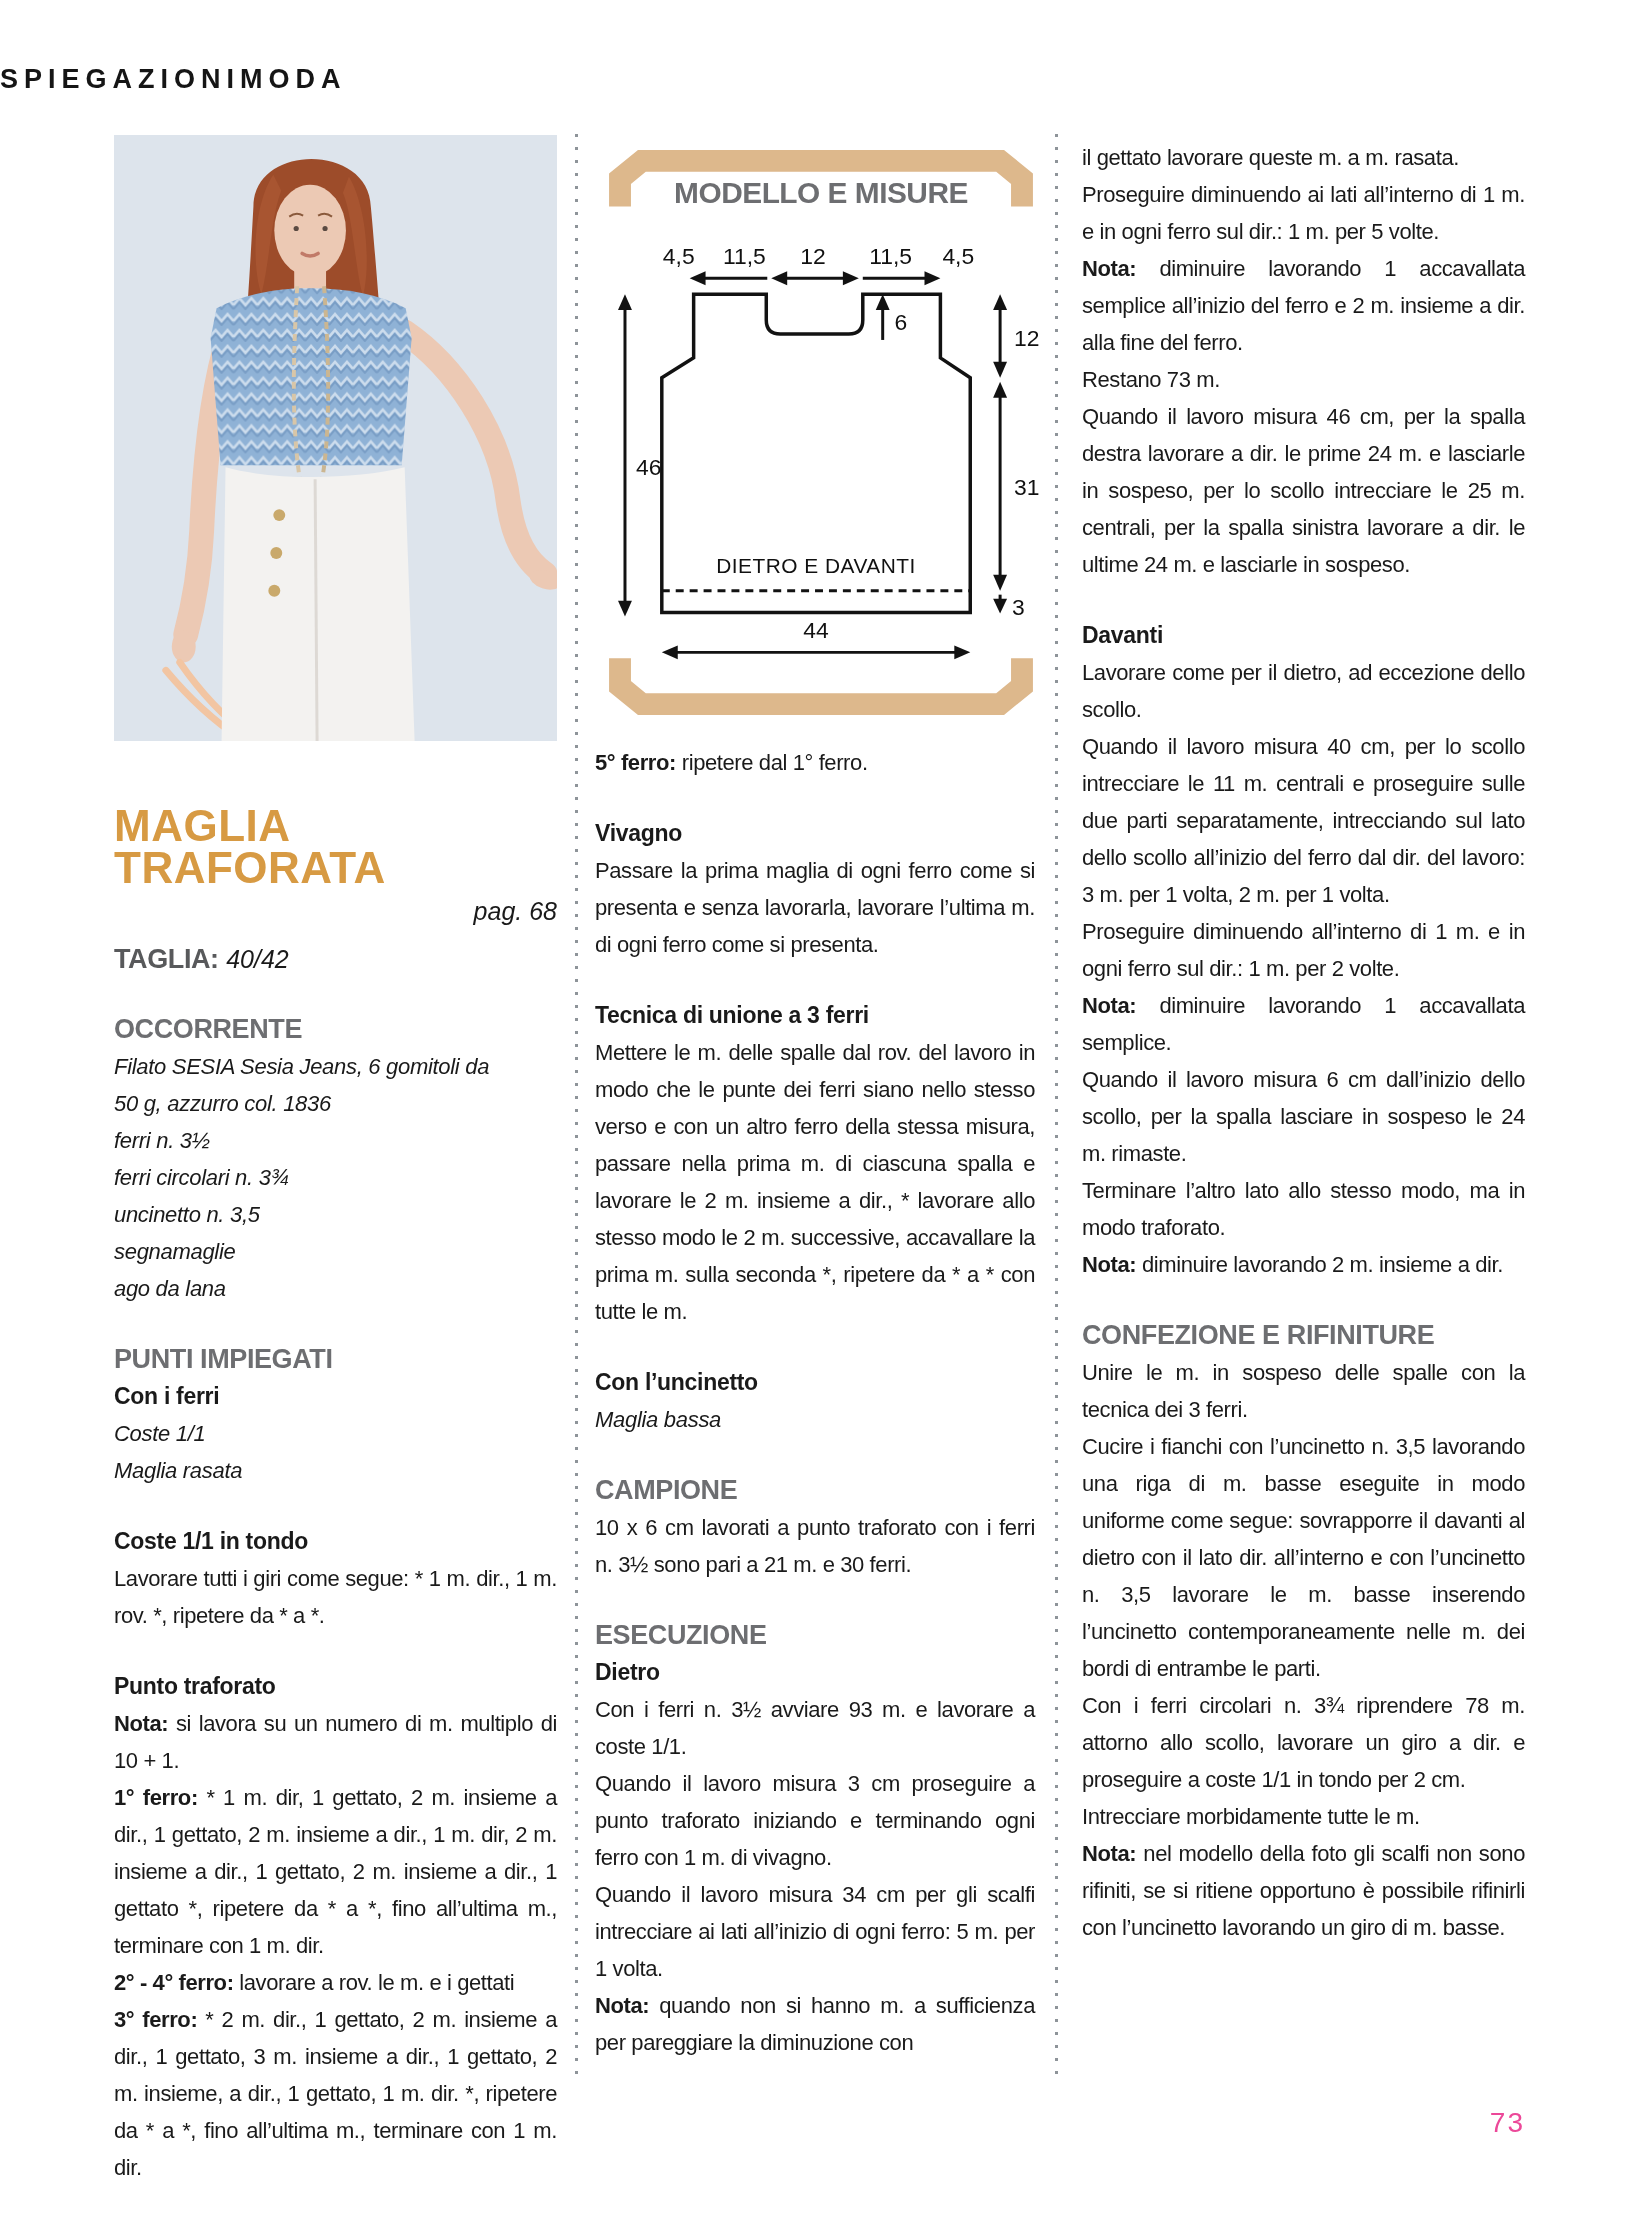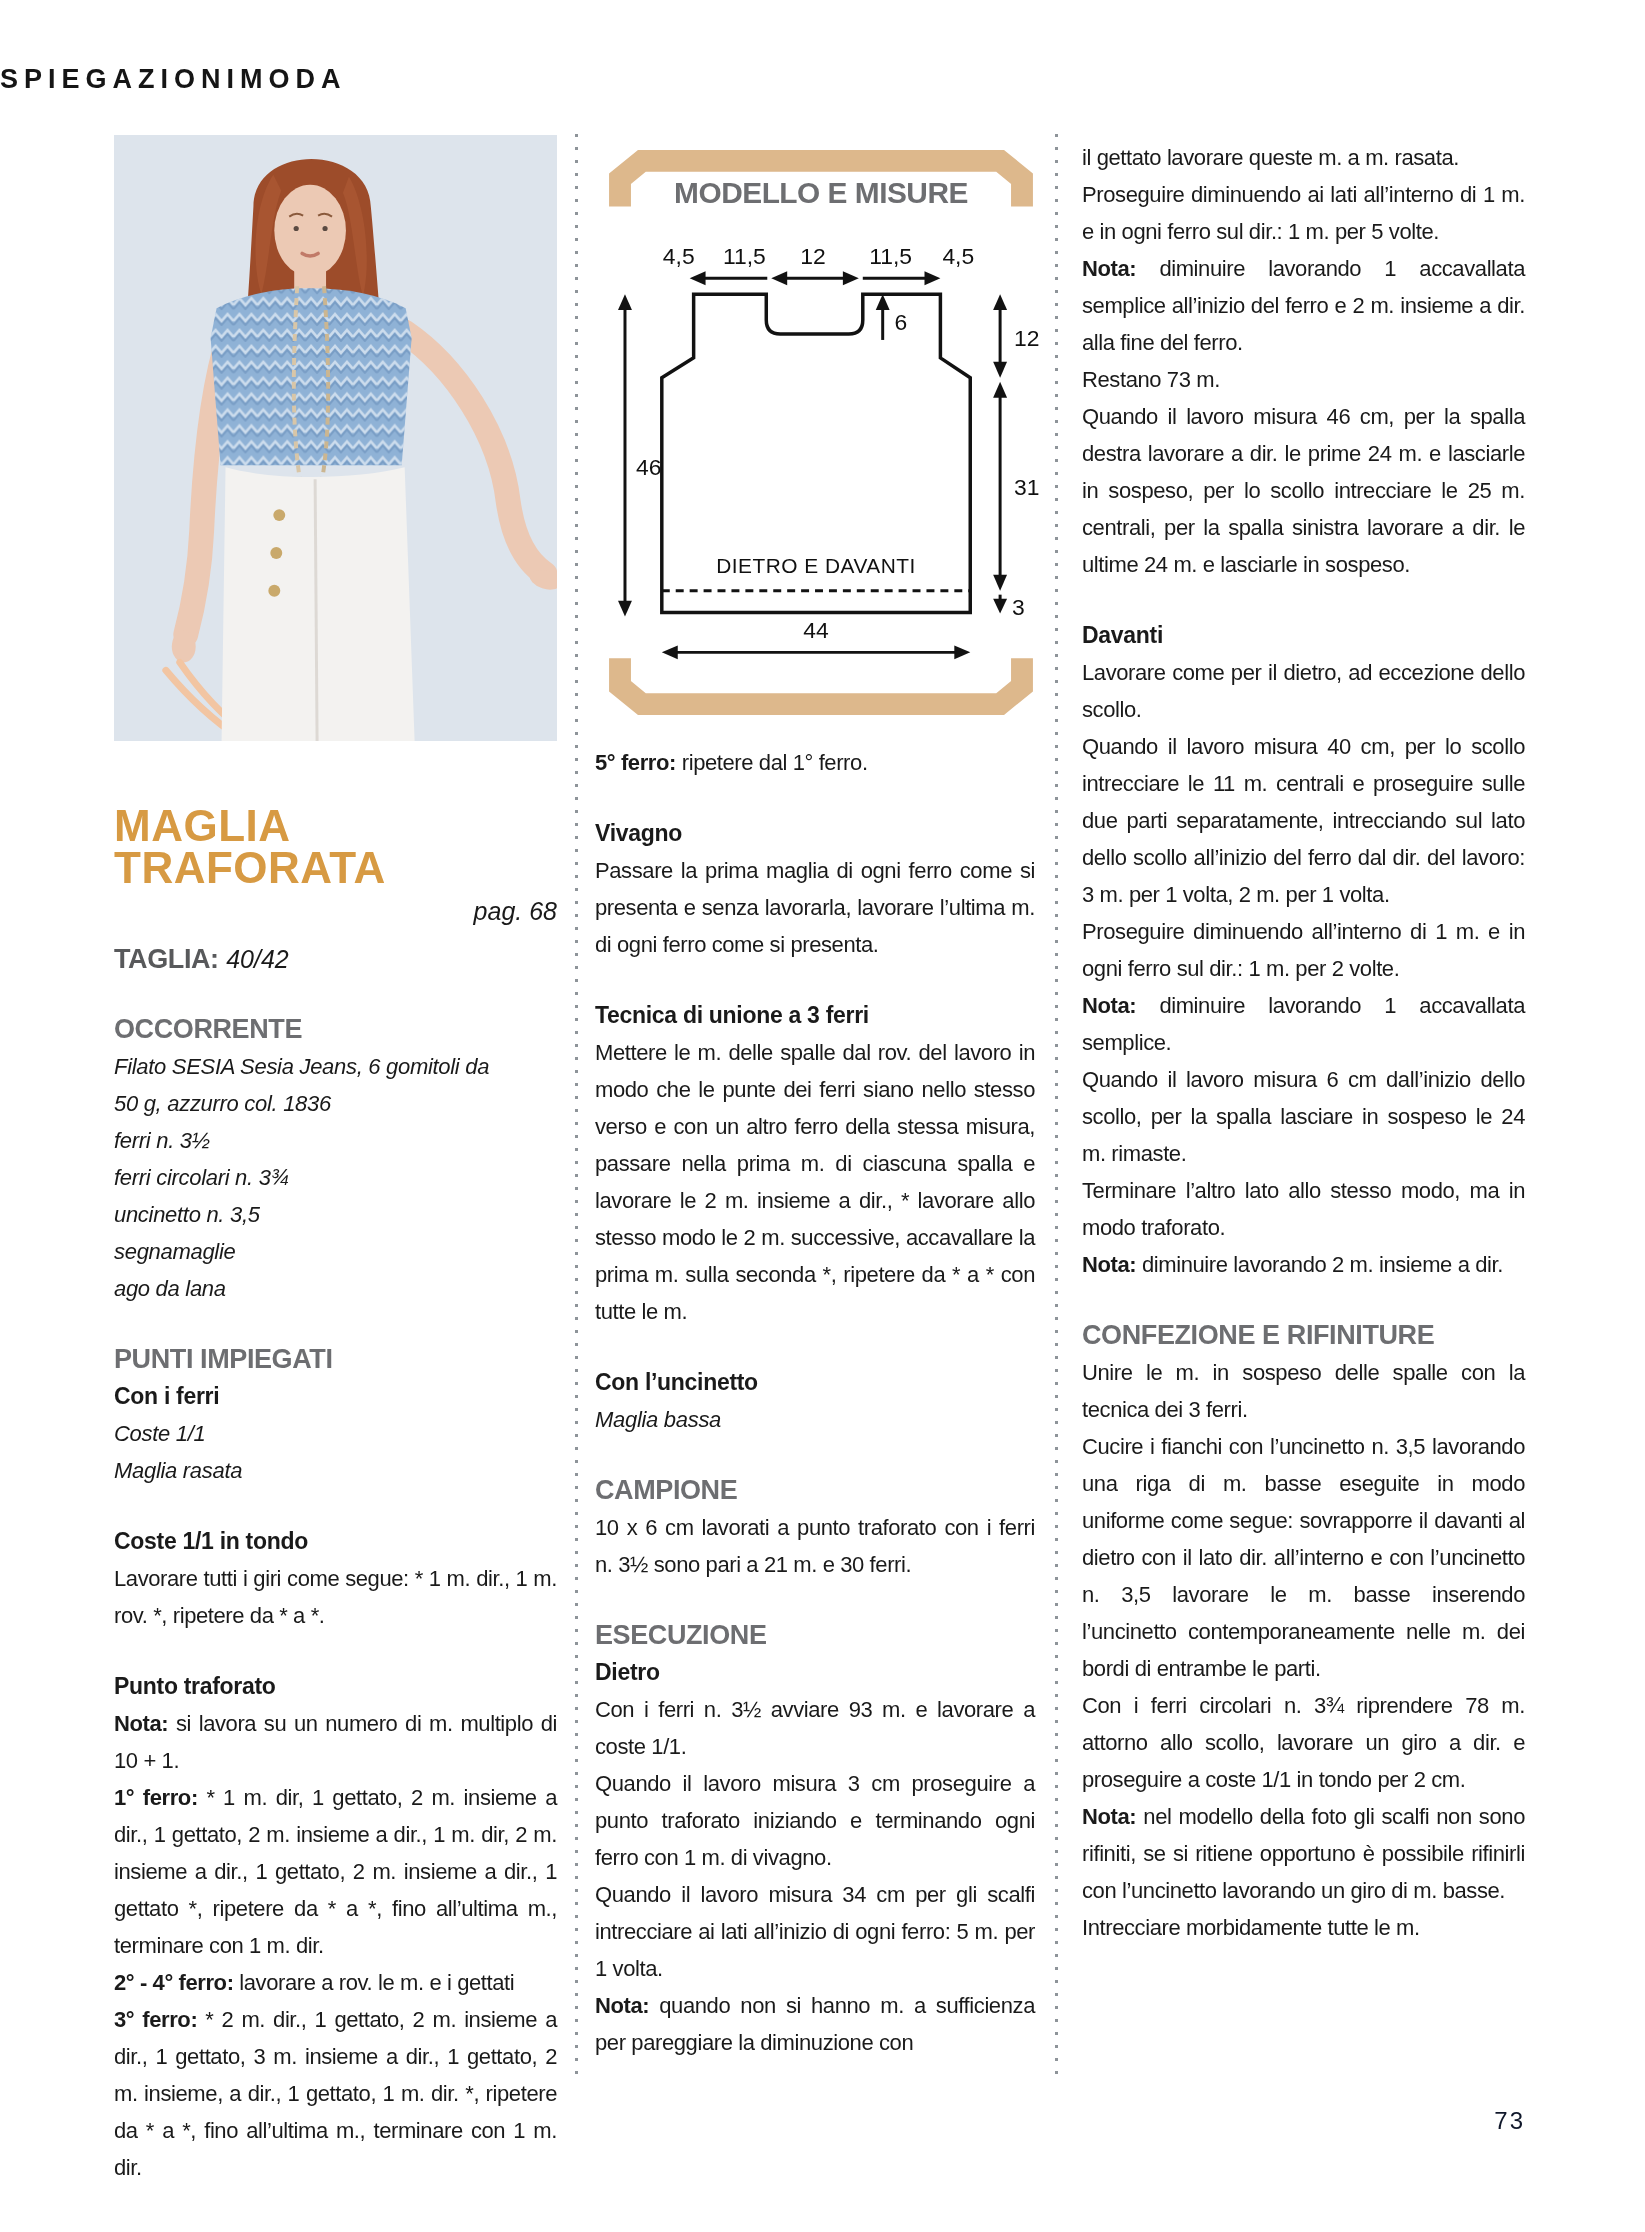--- a/index.html
+++ b/index.html
@@ -63,21 +63,21 @@
   .diagram{position:absolute;left:592px;top:129px;width:458px;height:597px;}
   .diagram svg{display:block;}
   .dg-title{font:700 30px "Liberation Sans", sans-serif;fill:var(--heading_gray);letter-spacing:-0.5px;}
   .dg-num{font:23px "Liberation Sans", sans-serif;fill:#111;}
   .dg-label{font:21px "Liberation Sans", sans-serif;fill:#111;letter-spacing:0.5px;}
   .dg-line{stroke:#121212;stroke-width:3;fill:none;}
   .dg-outline{stroke:#121212;stroke-width:3.5;fill:none;}
   .dg-arrow{fill:#121212;}
   .tan{stroke:var(--frame_tan);stroke-width:22;fill:none;stroke-linejoin:miter;}
 
-  .page-number{position:absolute;left:1425px;top:2107px;width:100px;text-align:right;font-size:24px;letter-spacing:2px;color:#0f172a;}
+  .page-number{position:absolute;left:1425px;top:2107px;width:100px;text-align:right;font-size:28px;letter-spacing:2px;color:#ec4899;}
 </style>
 </head>
 <body>
 
 <div id="page">
 
   <div class="page-header">SPIEGAZIONIMODA</div>
 
   <div class="dotted-sep" id="sep-1"></div>
   <div class="dotted-sep" id="sep-2"></div>
@@ -244,21 +244,21 @@
         <div class="para">Quando il lavoro misura 40 cm, per lo scollo intrecciare le 11 m. centrali e proseguire sulle due parti separatamente, intrecciando sul lato dello scollo all’inizio del ferro dal dir. del lavoro: 3 m. per 1 volta, 2 m. per 1 volta.</div>
         <div class="para">Proseguire diminuendo all’interno di 1 m. e in ogni ferro sul dir.: 1 m. per 2 volte.</div>
         <div class="para"><span class="lead">Nota: </span>diminuire lavorando 1 accavallata semplice.</div>
         <div class="para">Quando il lavoro misura 6 cm dall’inizio dello scollo, per la spalla lasciare in sospeso le 24 m. rimaste.</div>
         <div class="para">Terminare l’altro lato allo stesso modo, ma in modo traforato.</div>
         <div class="para"><span class="lead">Nota: </span>diminuire lavorando 2 m. insieme a dir.</div>
         <div class="h-gray">CONFEZIONE E RIFINITURE</div>
         <div class="para">Unire le m. in sospeso delle spalle con la tecnica dei 3 ferri.</div>
         <div class="para">Cucire i fianchi con l’uncinetto n. 3,5 lavorando una riga di m. basse eseguite in modo uniforme come segue: sovrapporre il davanti al dietro con il lato dir. all’interno e con l’uncinetto n. 3,5 lavorare le m. basse inserendo l’uncinetto contemporaneamente nelle m. dei bordi di entrambe le parti.</div>
         <div class="para">Con i ferri circolari n. 3¾ riprendere 78 m. attorno allo scollo, lavorare un giro a dir. e proseguire a coste 1/1 in tondo per 2 cm.</div>
+        <div class="para">Intrecciare morbidamente tutte le m.</div>
         <div class="para"><span class="lead">Nota: </span>nel modello della foto gli scalfi non sono rifiniti, se si ritiene opportuno è possibile rifinirli con l’uncinetto lavorando un giro di m. basse.</div>
-        <div class="para">Intrecciare morbidamente tutte le m.</div>
       </div>
   </div>
 
   <div class="page-number">73</div>
 
 </div>
 
 
 </body></html>

